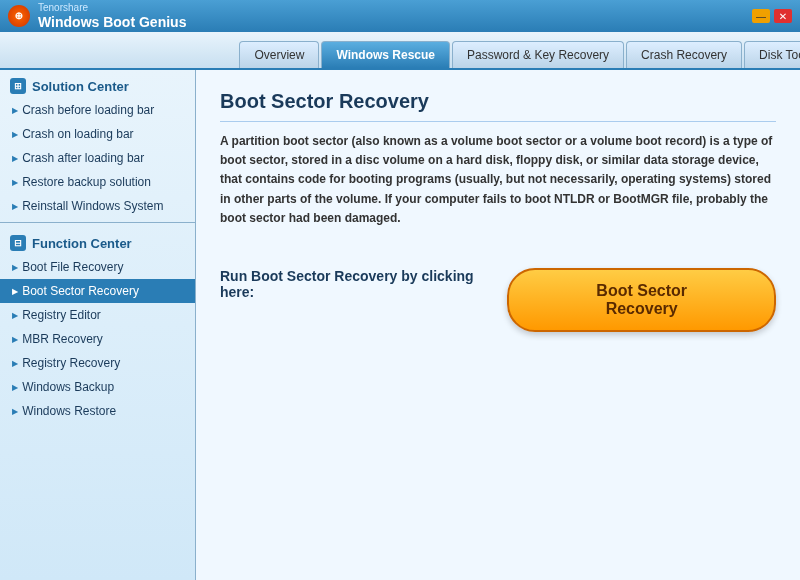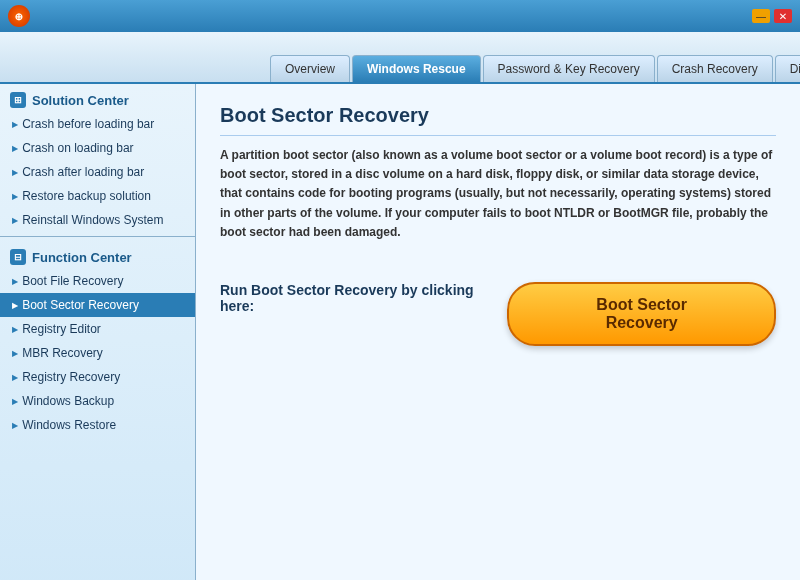--- a/index.html
+++ b/index.html
@@ -66,25 +66,26 @@
       font-size: 10px;
       cursor: pointer;
       border-radius: 2px;
     }
     .win-btn-minimize { background: #f0a000; color: #333; }
     .win-btn-close { background: #e03030; color: white; }
 
     
     .nav-bar {
       background: linear-gradient(to bottom, #e8f4fc, #c8dff0);
-      height: 52px;
+      height: 38px;
       display: flex;
       align-items: flex-end;
       padding-left: 270px;
       border-bottom: 2px solid #2a7db5;
+      justify-content: center;
     }
     .nav-tab {
       padding: 6px 14px;
       cursor: pointer;
       font-size: 12px;
       color: #333;
       background: linear-gradient(to bottom, #ddeeff, #bbd4e8);
       border: 1px solid #8ab0cc;
       border-bottom: none;
       border-radius: 4px 4px 0 0;
@@ -208,20 +209,24 @@
     ::-webkit-scrollbar { width: 8px; }
     ::-webkit-scrollbar-track { background: #d0e8f8; }
     ::-webkit-scrollbar-thumb { background: #6aaad4; border-radius: 4px; }
   </style>
 </head>
 <body>
 
 <div class="title-bar">
   <div class="title-bar-left">
     <div class="app-icon">⊕</div>
+    <div class="title-bar-text">
+      <span class="title-bar-company">Tenorshare</span>
+      <span class="title-bar-app">Windows Boot Genius</span>
+    </div>
   </div>
   <div class="title-bar-controls">
     <div class="win-btn win-btn-minimize">—</div>
     <div class="win-btn win-btn-close">✕</div>
   </div>
 </div>
 
 <div class="nav-bar">
   <div class="nav-tab">Overview</div>
   <div class="nav-tab active">Windows Rescue</div>

